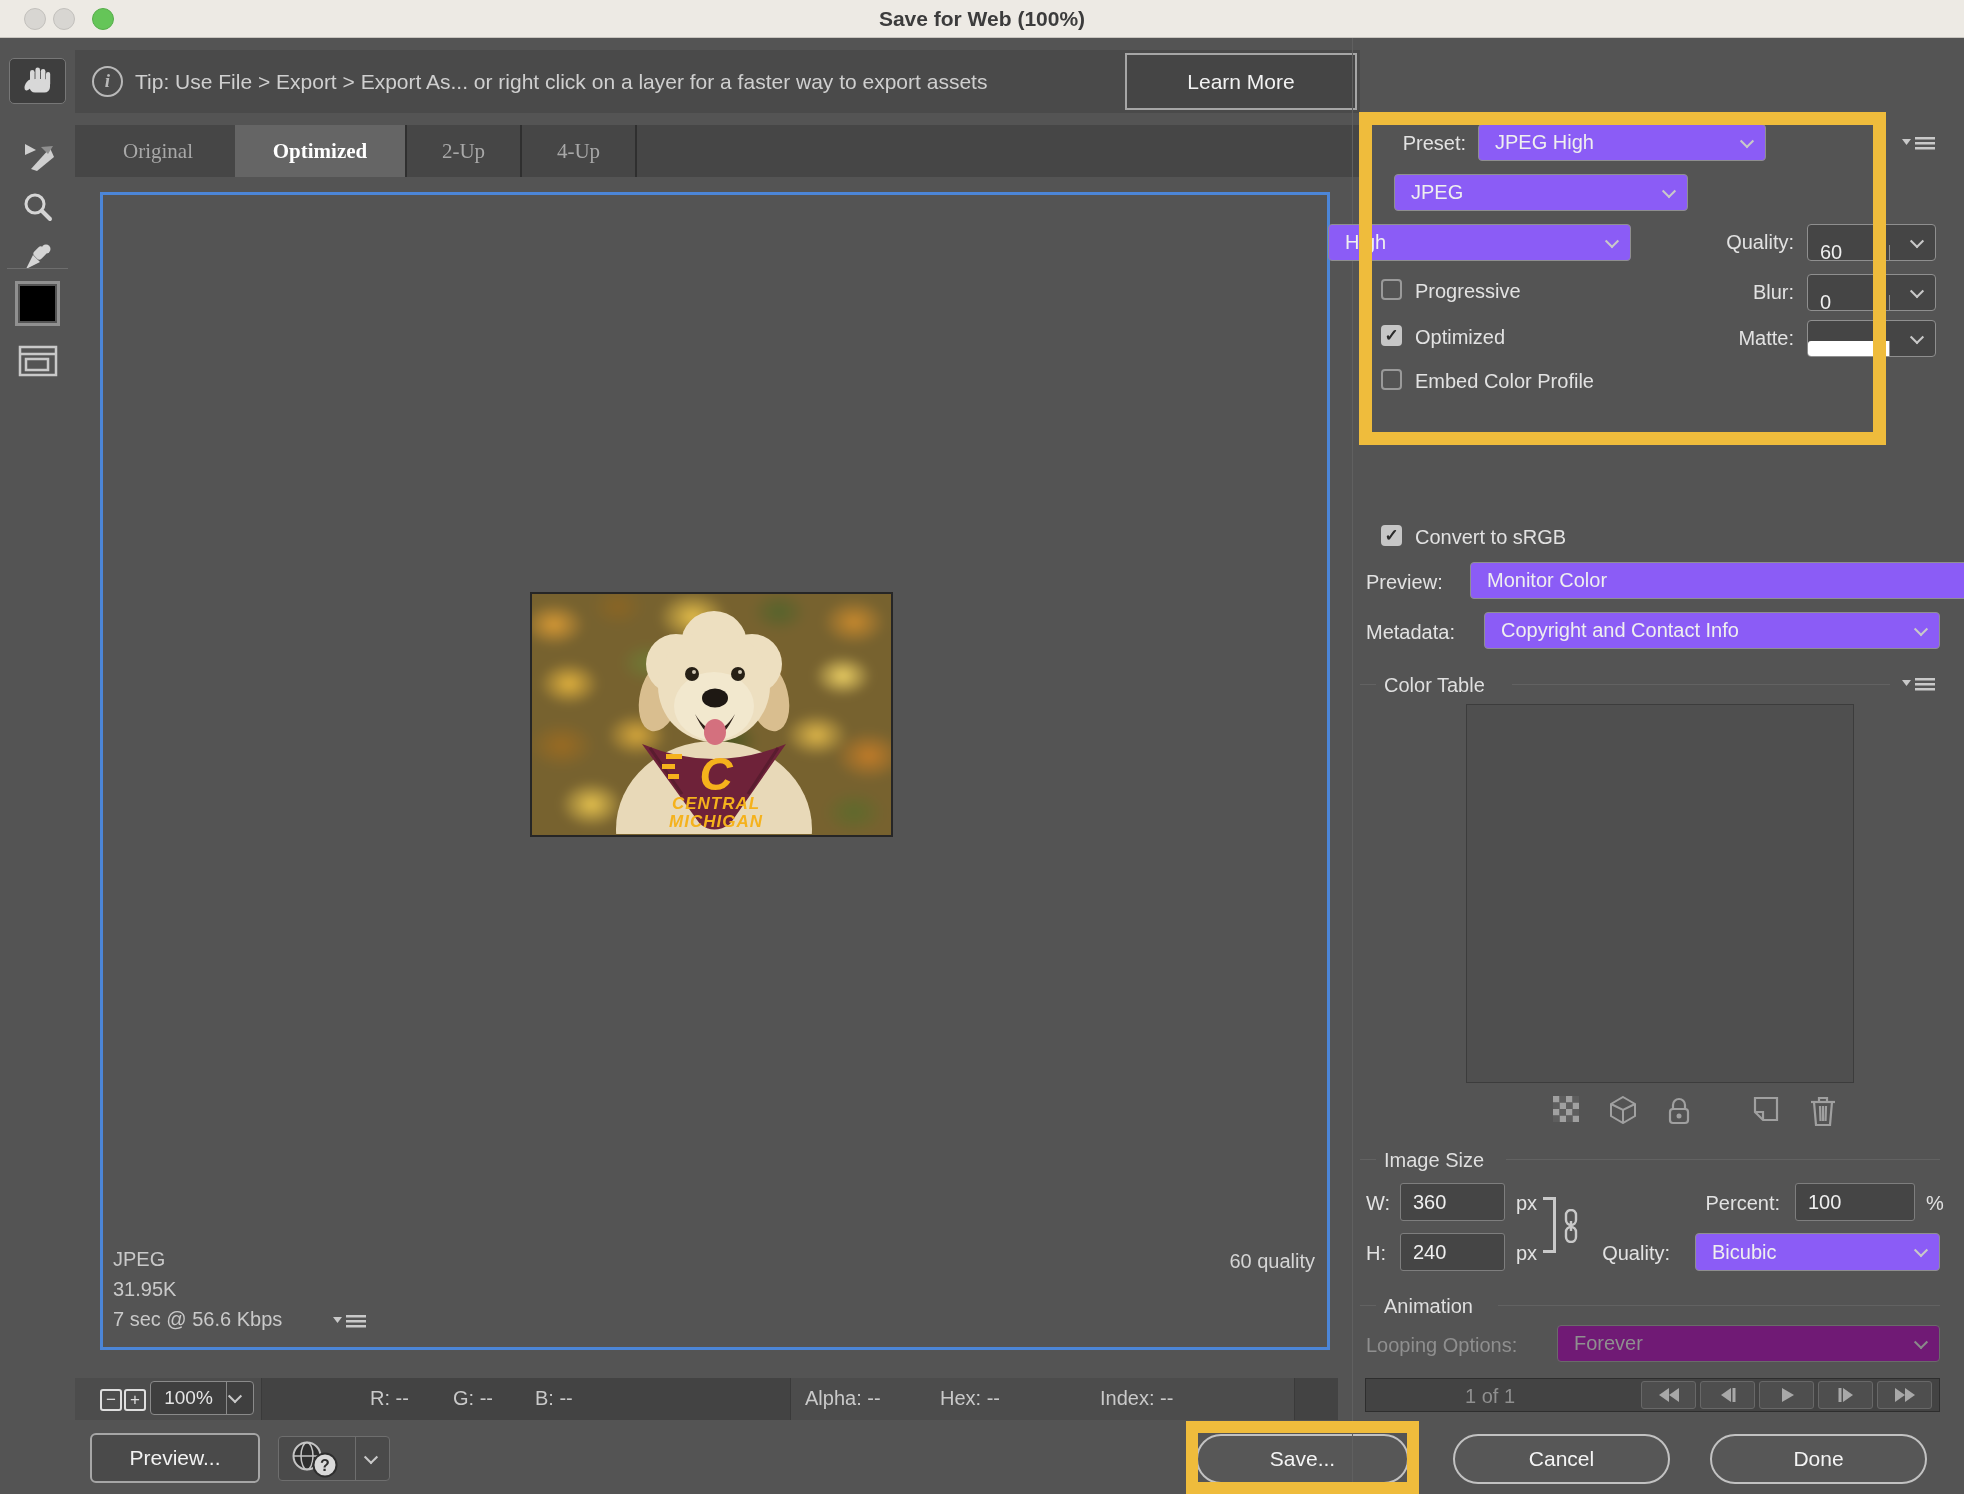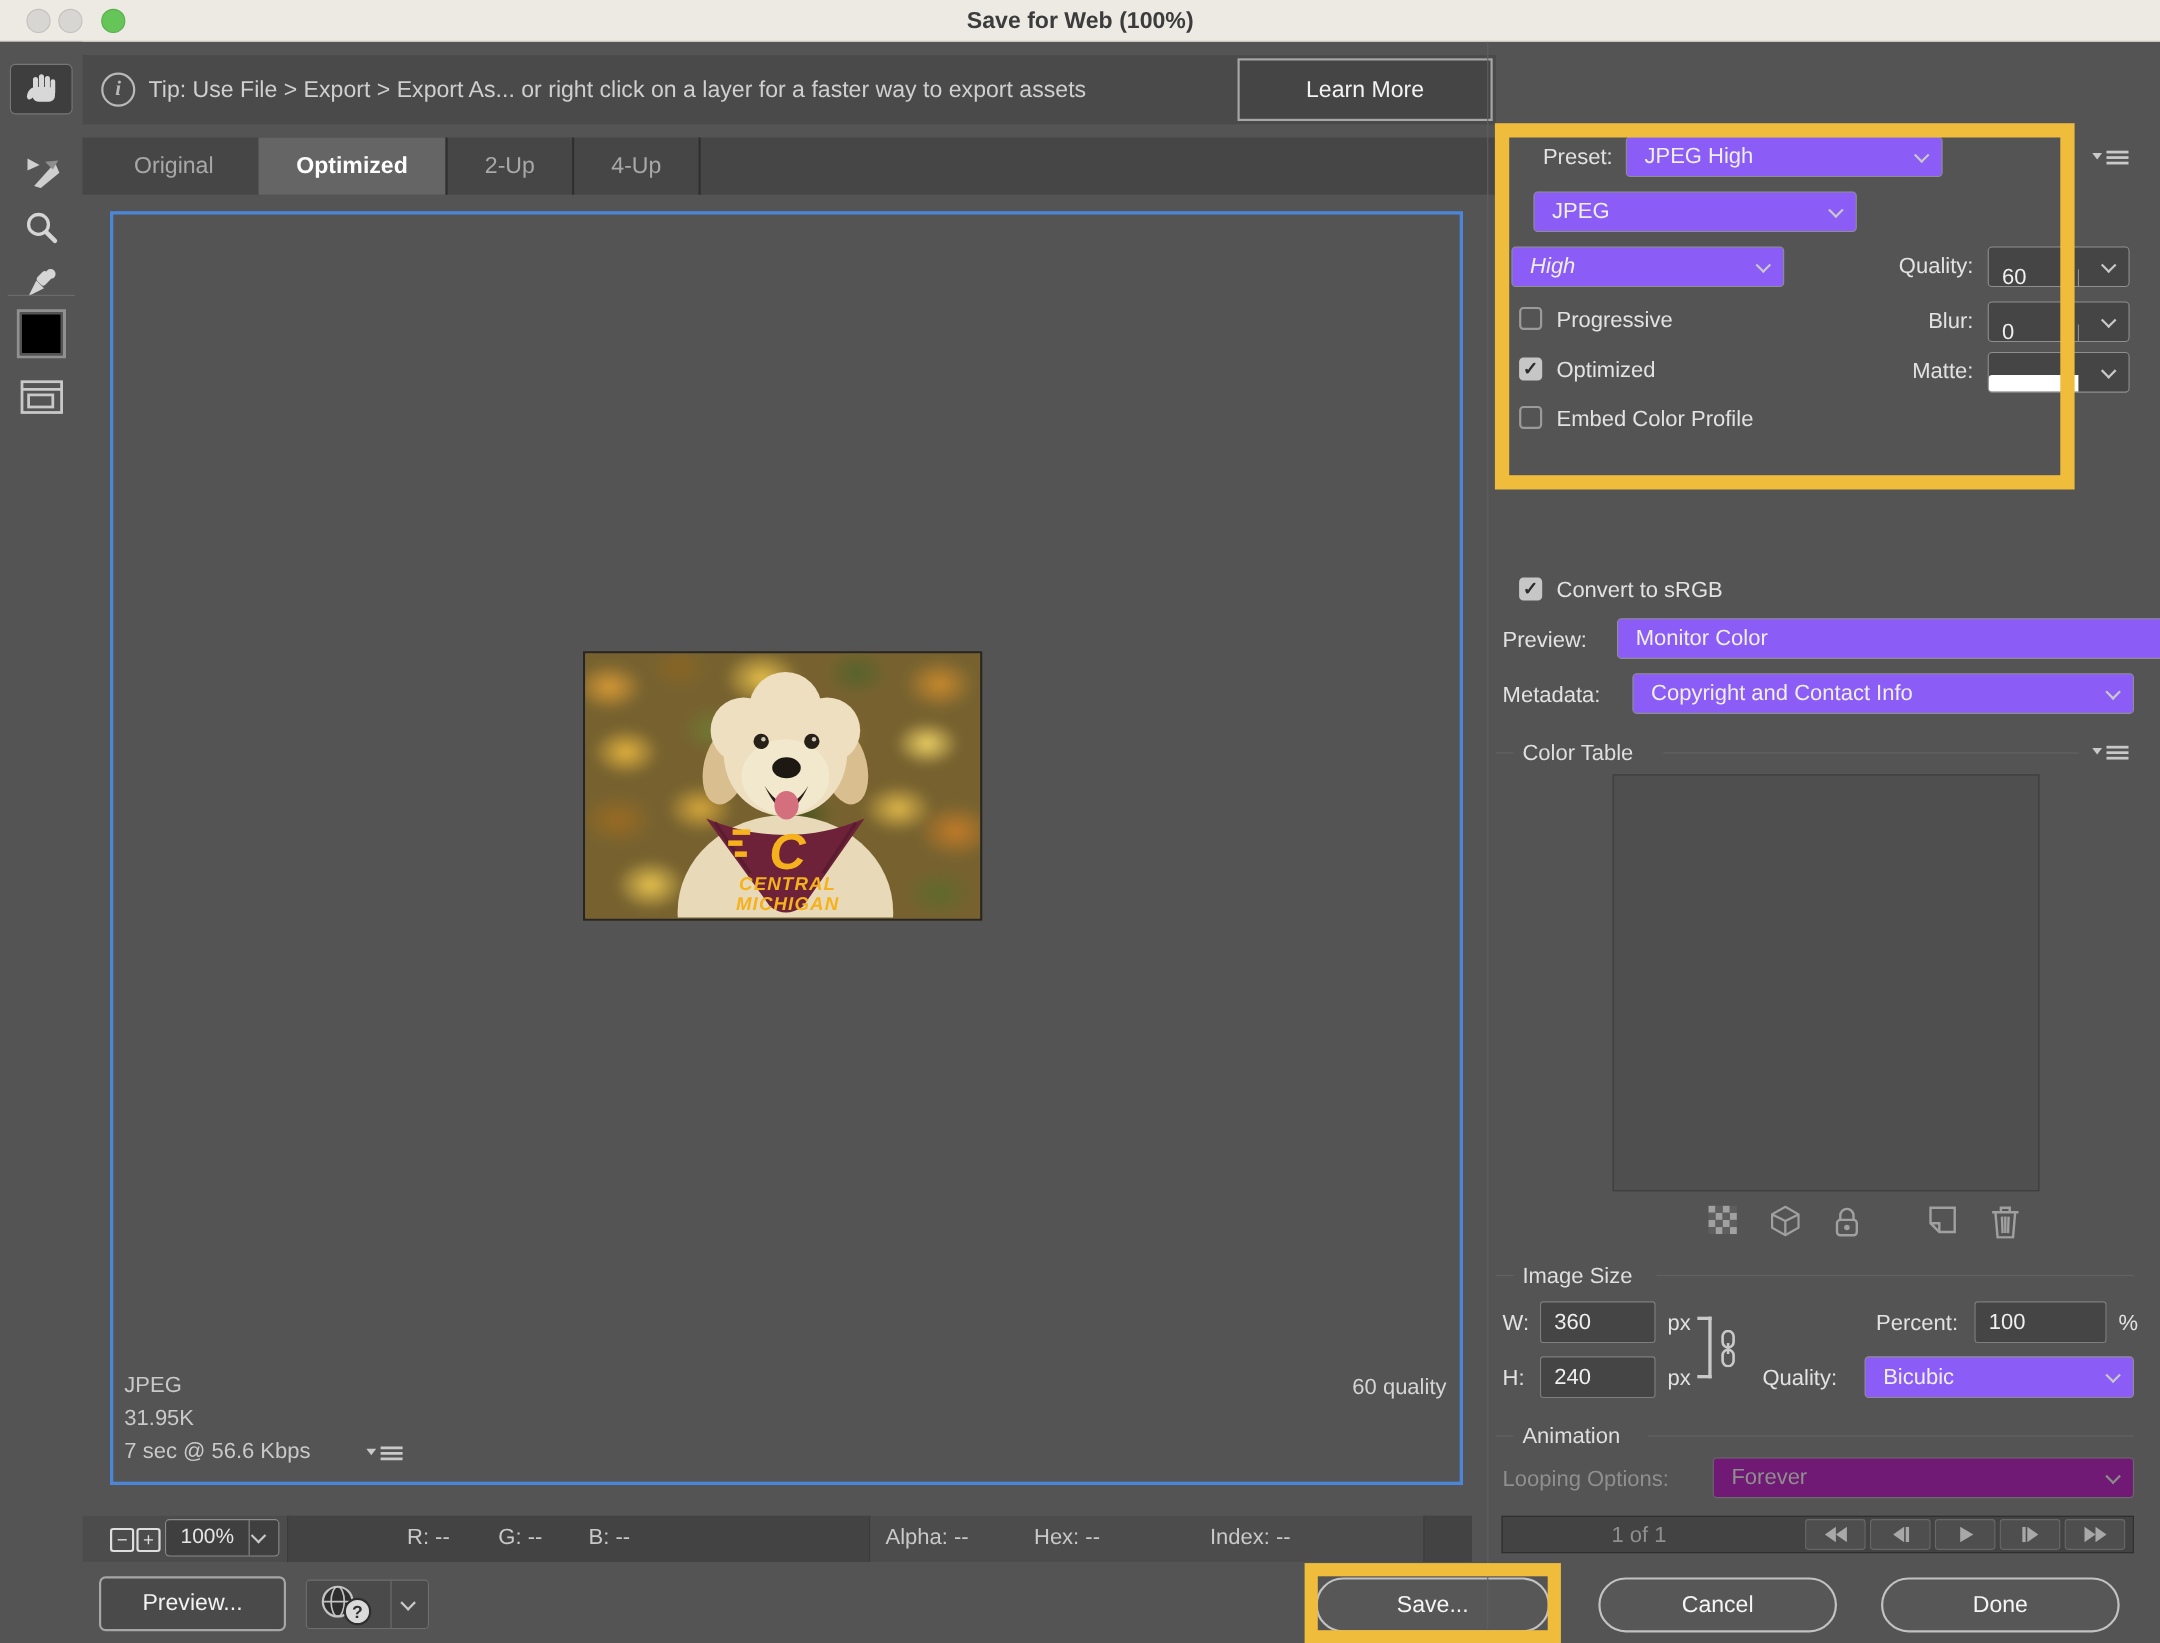--- a/index.html
+++ b/index.html
@@ -31,21 +31,21 @@
                  font-size:19px; font-weight:bold; font-family:"Liberation Serif", serif; font-style:italic; }
   .tiptext { position:absolute; left:60px; top:0; height:63px; display:flex; align-items:center;
              color:#CFCFCF; font-size:21px; white-space:nowrap; }
   .learnmore { position:absolute; left:1050px; top:3px; width:232px; height:57px; background:#454545;
                border:2px solid #A6A6A6; color:#F2F2F2; font-size:21px; display:flex;
                align-items:center; justify-content:center; }
 
   
   .tabbar { position:absolute; left:75px; top:125px; width:1285px; height:52px; background:#464646; }
   .tab { position:absolute; top:0; height:52px; display:flex; align-items:center; justify-content:center;
-         font-size:21px; color:#A8A8A8; }
+         font-size:21px; color:#A8A8A8;font-family:Liberation Serif, serif; }
   .tab.sel { background:#656565; color:#FFFFFF; font-weight:bold; }
   .tabsep { position:absolute; top:0; width:2px; height:52px; background:#2F2F2F; }
 
   
   .pframe { position:absolute; left:100px; top:192px; width:1230px; height:1158px;
             border:3px solid #4C86D8; background:#545454; }
   .artboard { position:absolute; left:427px; top:397px; width:363px; height:245px;
               border:2px solid #262626; overflow:hidden; background:#77622F; }
   .leaves { position:absolute; inset:-8px; filter:blur(4px);
     background:
@@ -302,21 +302,21 @@
     <polygon points="0,5 9,5 4.5,11" fill="#C9C9C9"></polygon>
     <rect x="13" y="3" width="20" height="2.5" fill="#C9C9C9"></rect>
     <rect x="13" y="8" width="20" height="2.5" fill="#C9C9C9"></rect>
     <rect x="13" y="13" width="20" height="2.5" fill="#C9C9C9"></rect>
   </svg>
 
   <div class="dd" style="left:1394px;top:174px;width:294px;height:37px;">
     <span>JPEG</span>
     <span class="chev"></span>
   </div>
-  <div class="dd" style="left:1374px;top:224px;width:248px;height:37px;font-style:italic;">
+  <div class="dd" style="left:1328px;top:224px;width:303px;height:37px;">
     <span>High</span>
     <span class="chev"></span>
   </div>
   <div class="lb r" style="left:1694px;top:231px;width:100px;">Quality:</div>
   <div class="combo" style="left:1807px;top:224px;width:129px;height:37px;">
     <div class="cval">60</div>
     <div class="cchev">
         <span class="chev"></span>
       </div>
   </div>

